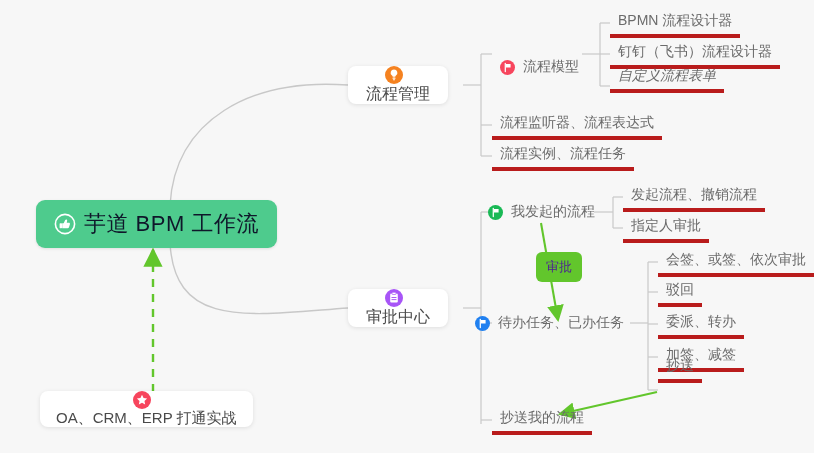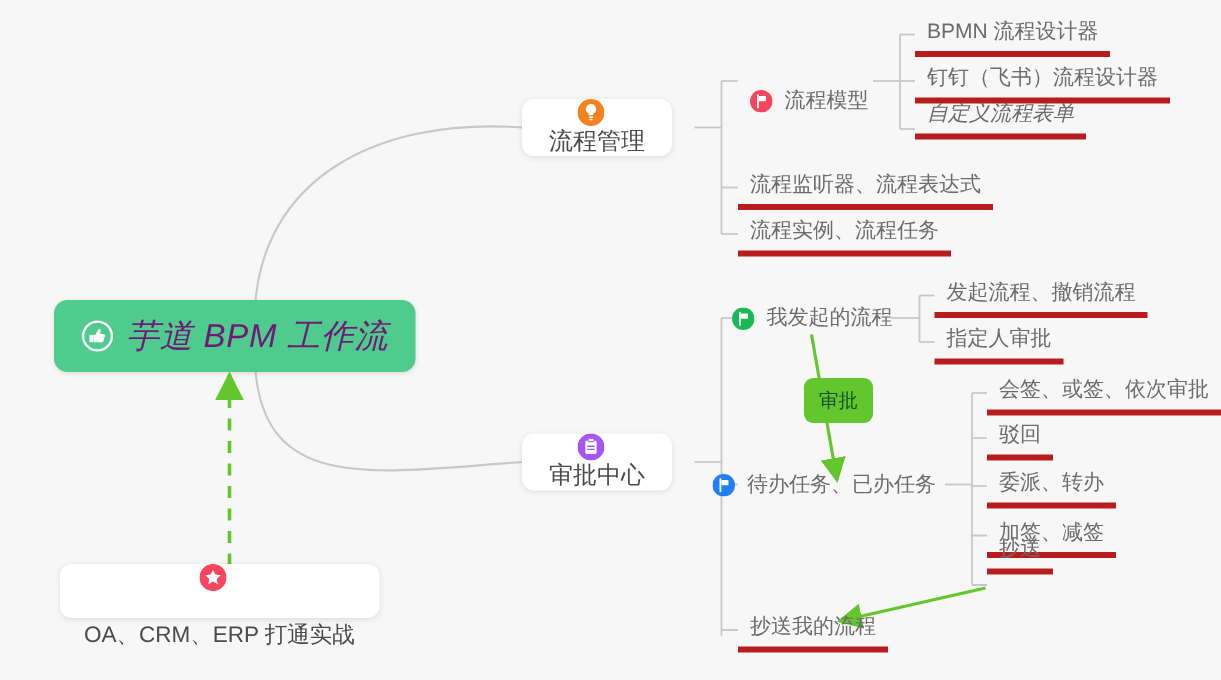--- a/index.html
+++ b/index.html
@@ -37,24 +37,23 @@
 
   
   .root-node {
     background: #4ecb8d;
     border-radius: 9px;
     padding: 0 18px;
     height: 48px;
     box-shadow: 0 1px 3px rgba(0,0,0,0.10);
   }
   .root-label {
-    color: #701a75;
+    color: #0f172a;
     font-size: 22px;
     letter-spacing: 0.5px;
-    font-style: italic;
   }
 
   
   .card-node {
     background: #ffffff;
     border-radius: 8px;
     padding: 0 16px;
     height: 36px;
     box-shadow: 0 1px 4px rgba(0,0,0,0.10);
     flex-direction: column;
@@ -87,21 +86,21 @@
 
   
   .tag-node {
     background: #62c62c;
     border-radius: 6px;
     height: 30px;
     padding: 0 10px;
     justify-content: center;
   }
   .tag-label {
-    color: #14532d;
+    color: #4c1d95;
     font-size: 13px;
   }
 
   
   .icon {
     display: inline-flex;
     align-items: center;
     justify-content: center;
     flex: 0 0 auto;
     margin-right: 8px;
@@ -273,21 +272,21 @@
     <span class="leaf-label">加签、减签</span>
   </div>
   <div class="node leaf-node" style="left:658px; top:353px;">
     <span class="leaf-label">抄送</span>
   </div>
 
   <div class="node leaf-node" style="left:492px; top:405px;">
     <span class="leaf-label">抄送我的流程</span>
   </div>
 
-  <div class="node card-node" style="left:40px; top:376px;gap:20px;">
+  <div class="node card-node" style="left:40px; top:391px;">
     <span class="icon">
       <svg width="18" height="18" viewBox="0 0 18 18">
         <circle cx="9" cy="9" r="9" fill="#f7455d"></circle>
         <path d="M9 3.8 l1.55 3.25 3.55 0.45 -2.62 2.45 0.68 3.52 -3.16 -1.73
                  -3.16 1.73 0.68 -3.52 -2.62 -2.45 3.55 -0.45 z" fill="#ffffff"></path>
       </svg>
     </span>
     <span class="card-label">OA、CRM、ERP 打通实战</span>
   </div>
 

